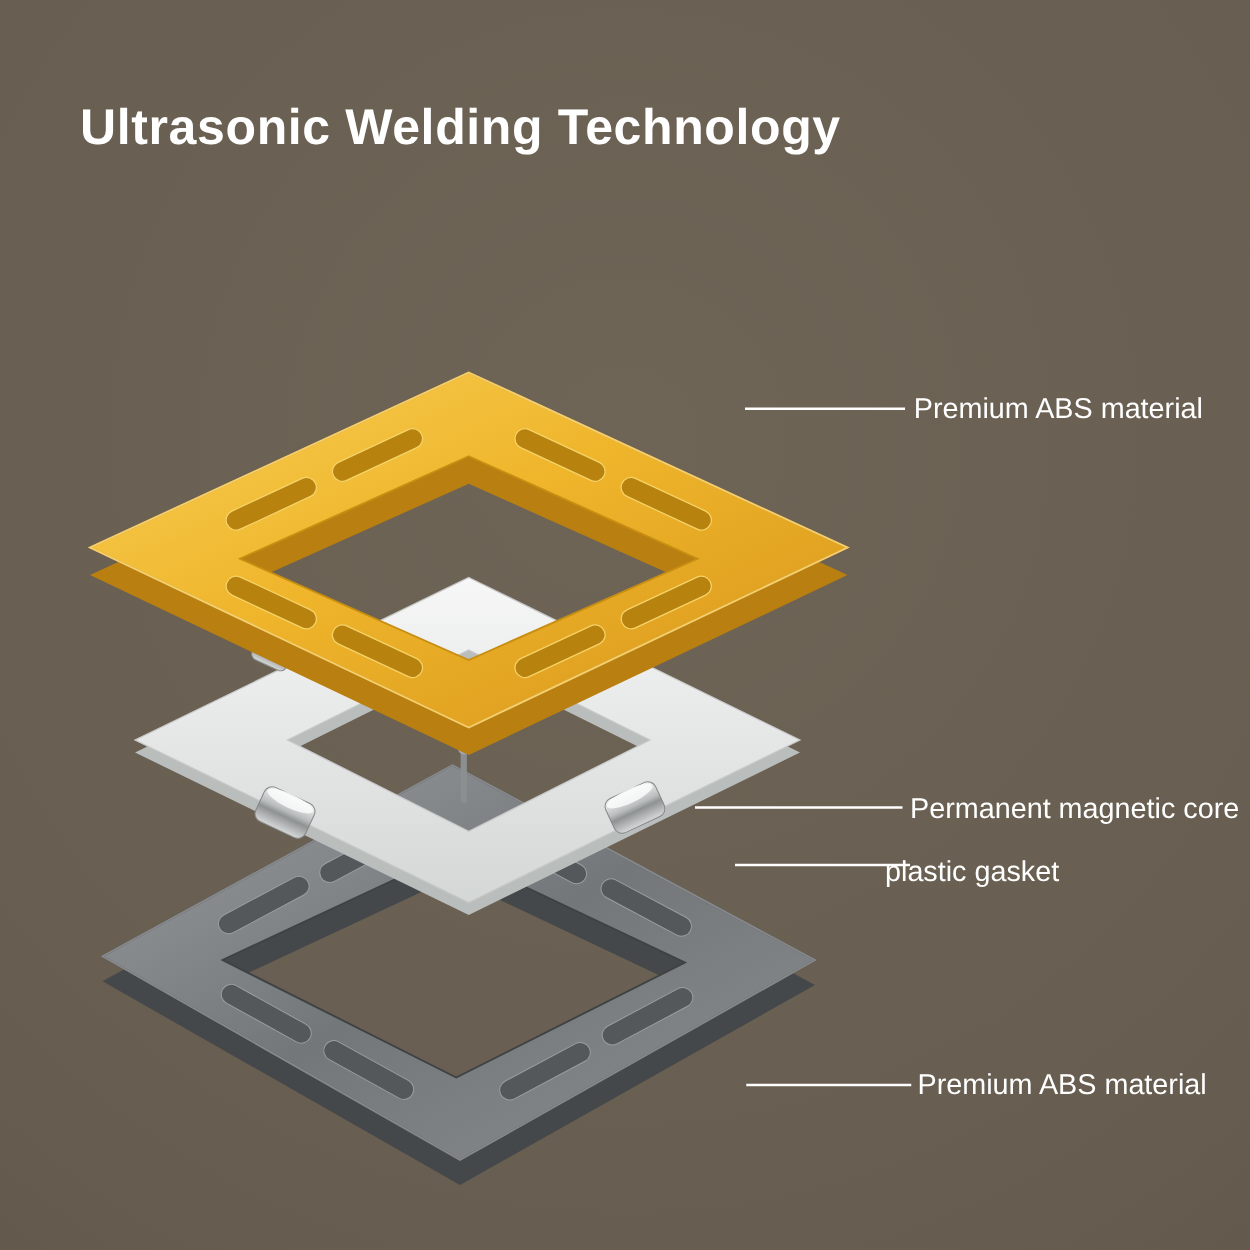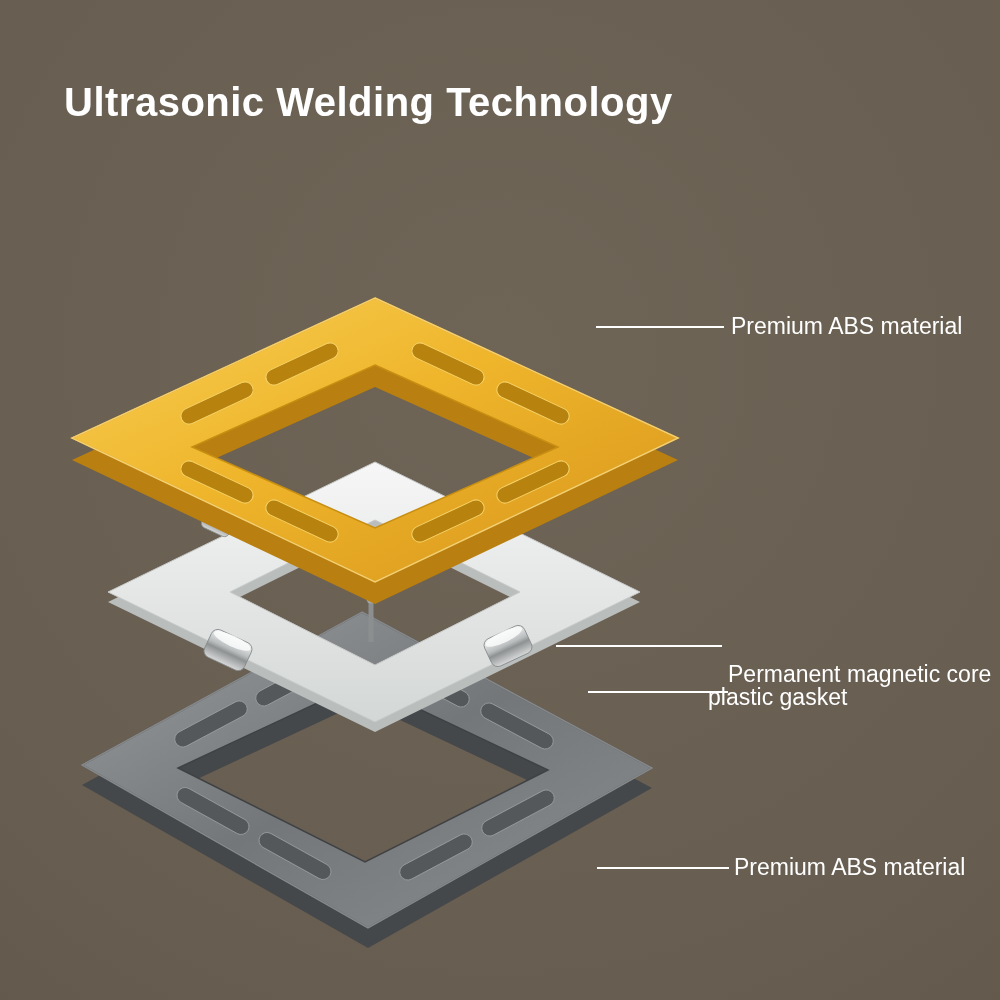--- a/index.html
+++ b/index.html
@@ -15,21 +15,21 @@
     position:absolute;left:64px;top:80px;
     color:#ffffff;font-size:40px;font-weight:bold;letter-spacing:.5px;
     white-space:nowrap;
   }
   .callout-label{
     position:absolute;color:#ffffff;font-size:23px;line-height:28px;
     white-space:nowrap;
     text-align:center;
   }
   .cl-1{left:731px;top:312px;}
-  .cl-2{left:728px;top:632px;margin-top:28px;}
+  .cl-2{left:728px;top:632px;}
   .cl-3{left:708px;top:683px;}
   .cl-4{left:734px;top:853px;}
 </style>
 </head>
 <body>
 
 <div class="stage">
 
   <svg class="diagram-svg" width="1000" height="1000" viewBox="0 0 1000 1000">
     <defs>

